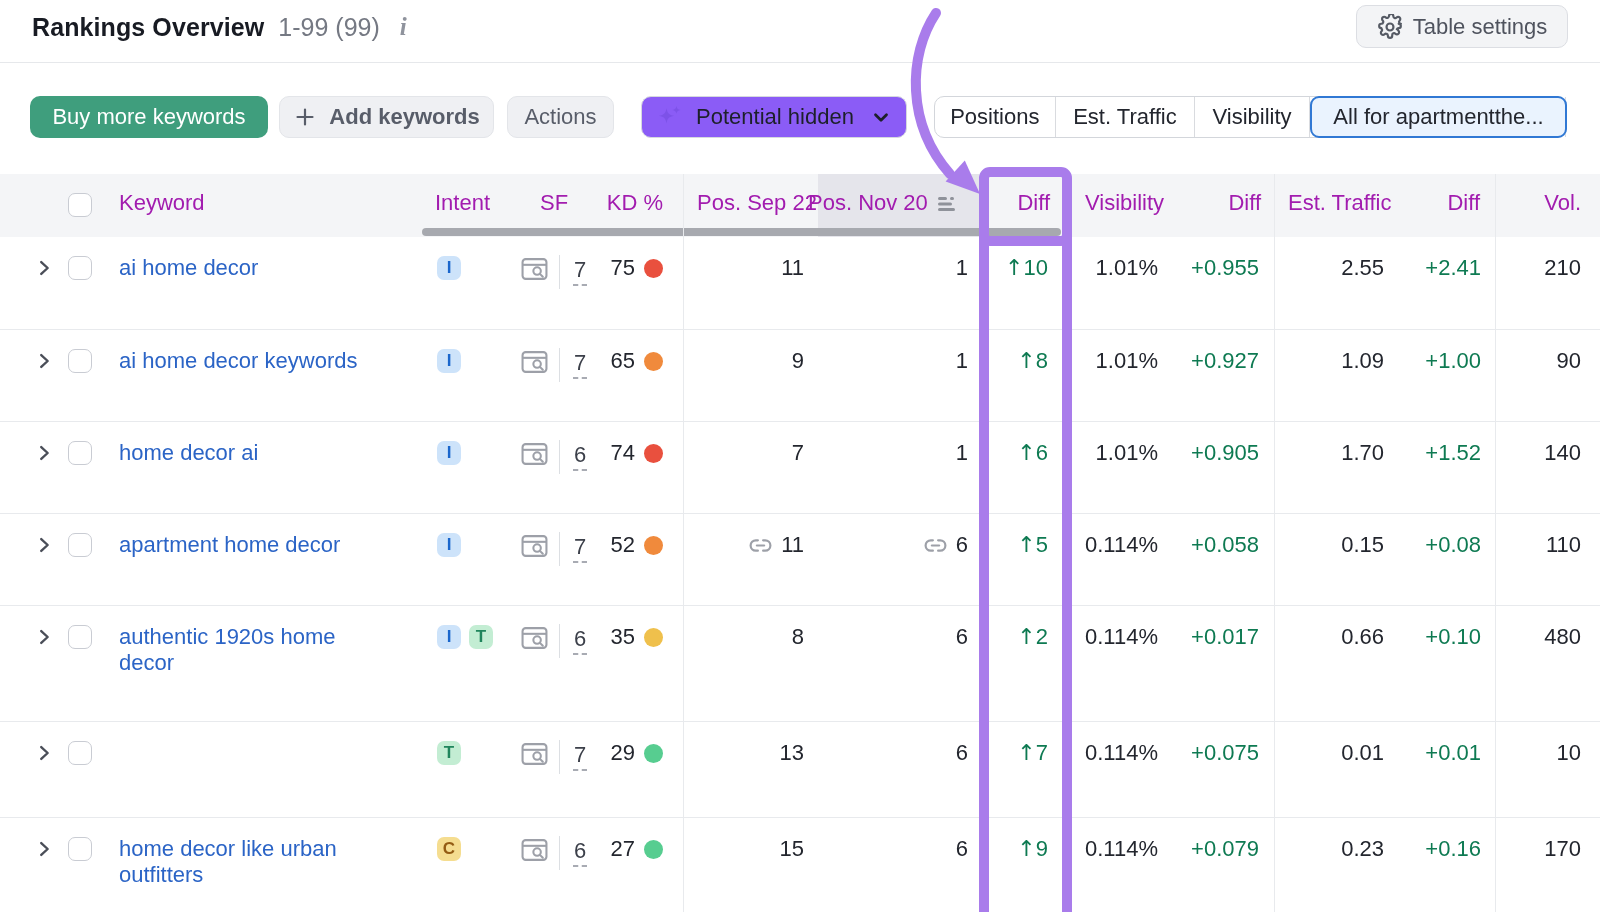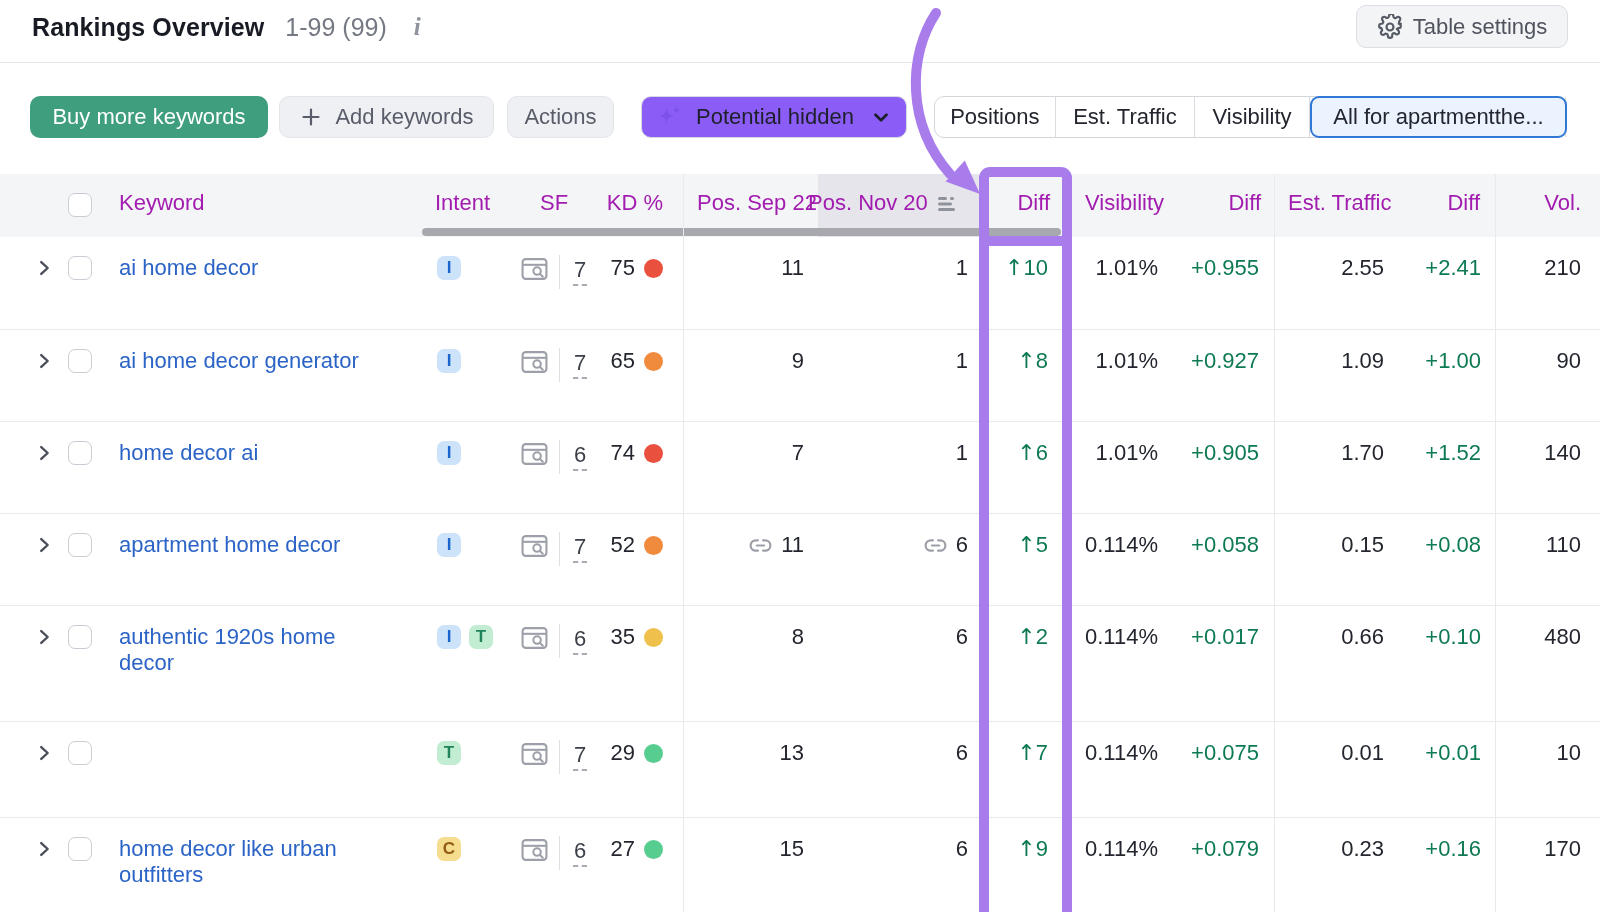--- a/index.html
+++ b/index.html
@@ -4,38 +4,38 @@
 <style>
   * { margin:0; padding:0; box-sizing:border-box; }
   html,body { background:#fff; }
   .page {
     position:relative; width:1600px; height:912px; overflow:hidden;
     background:#fff; font-family:"Liberation Sans","DejaVu Sans",sans-serif;
     color:#23262e;
   }
   
   .topbar { position:absolute; left:0; top:0; width:1600px; height:63px; border-bottom:1px solid #e6e8eb; }
-  .title-wrap { position:absolute; left:32px; top:13px; display:flex; align-items:baseline; gap:21px;justify-content:space-between; }
+  .title-wrap { position:absolute; left:32px; top:13px; display:flex; align-items:baseline; gap:14px;justify-content:space-between; }
   .page-title { font-size:25px; font-weight:700; color:#181b23; letter-spacing:.1px; }
   .page-range { font-size:25px; font-weight:400; color:#757983; }
   .info-i { font-family:"Liberation Serif","DejaVu Serif",serif; font-style:italic; font-weight:700;
             font-size:25px; color:#8f939d; margin-left:6px; position:relative; top:-1px; cursor:pointer;}
   .btn-table-settings {
     position:absolute; left:1356px; top:5px; width:212px; height:43px;
     background:#f3f4f6; border:1px solid #dcdee3; border-radius:10px;
     display:flex; align-items:center; justify-content:center; gap:10px;
     font-size:22px; color:#4f535e; cursor:pointer;
   }
   
   .toolbar { position:absolute; left:0; top:96px; width:1600px; height:42px; }
   .btn { position:absolute; top:0; height:42px; border-radius:10px; display:flex; align-items:center;
          justify-content:center; font-size:22px; cursor:pointer; }
   .btn-buy { left:30px; width:238px; background:var(--button-green,#3f9e7d); color:#fff; font-weight:500; }
   .btn-grey { background:#eff0f3; border:1px solid #e3e5e9; color:#585d69; font-weight:400; }
-  .btn-add { left:279px; width:215px; gap:12px; }
+  .btn-add { left:279px; width:215px; gap:12px;font-weight:bold; }
   .btn-actions { left:507px; width:107px; }
   .btn-potential { left:641px; width:266px; background:#8b5cf6; border:1px solid #d6d9de; color:#1d202a; gap:12px; }
   .seg-group { position:absolute; left:934px; top:0; width:633px; height:42px; background:#fff;
                border:1px solid #d3d6db; border-radius:10px; display:flex; }
   .seg { height:40px; display:flex; align-items:center; justify-content:center; font-size:22px;
          color:#23262e; border-right:1px solid #d9dbdf; cursor:pointer; }
   .seg:last-child { border-right:none; }
   .seg-0 { width:121px; } .seg-1 { width:140px; } .seg-2 { width:115px; }
   .seg-3 { width:257px; }
   .seg-selected { position:absolute; right:-1px; top:-1px; height:42px; width:257px;
@@ -210,21 +210,21 @@
         <span class="cell c-trafdiff">+2.41</span>
         <span class="cell c-vol">210</span>
       </div>
       <div class="row" style="height: 92px;">
         <span class="cell c-expand"><svg width="22" height="22" viewBox="0 0 24 24" fill="none" stroke="#4a4e58" stroke-width="2.6" stroke-linecap="round" stroke-linejoin="round">
             <path d="M9 5.5 16 12 9 18.5"></path>
           </svg></span>
         <span class="cell c-check">
           <span class="checkbox"></span>
         </span>
-        <span class="cell c-kw"><a>ai home decor generator</a></span>
+        <span class="cell c-kw"><a>ai home decor keywords</a></span>
         <span class="cell c-intent">
           <span class="badge" style="background:#cde3fa;color:#1a66cc">I</span>
         </span>
         <span class="cell c-sf">
           <span class="sf-icon"><svg width="27" height="25" viewBox="0 0 26 24" fill="none" stroke="#9da0a8" stroke-width="2">
               <rect x="1.5" y="2" width="23" height="19" rx="3"></rect>
               <path d="M1.5 7.5 H24.5"></path>
               <circle cx="15.5" cy="13.5" r="3.6"></circle>
               <path d="M18.2 16.2 L21 19" stroke-linecap="round"></path>
             </svg></span>

